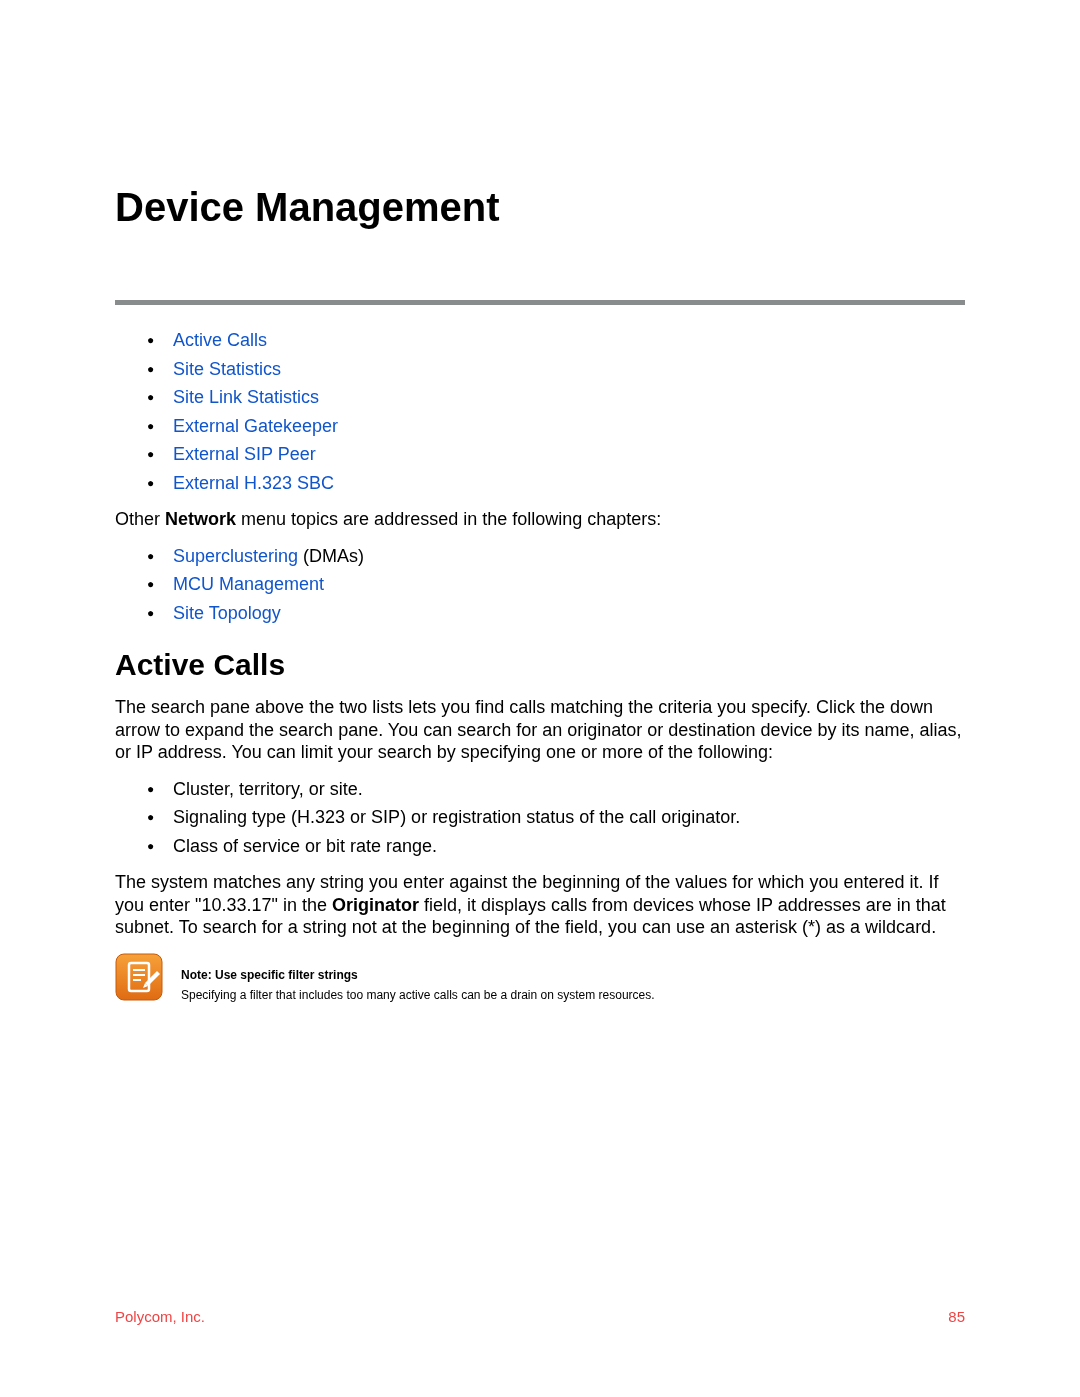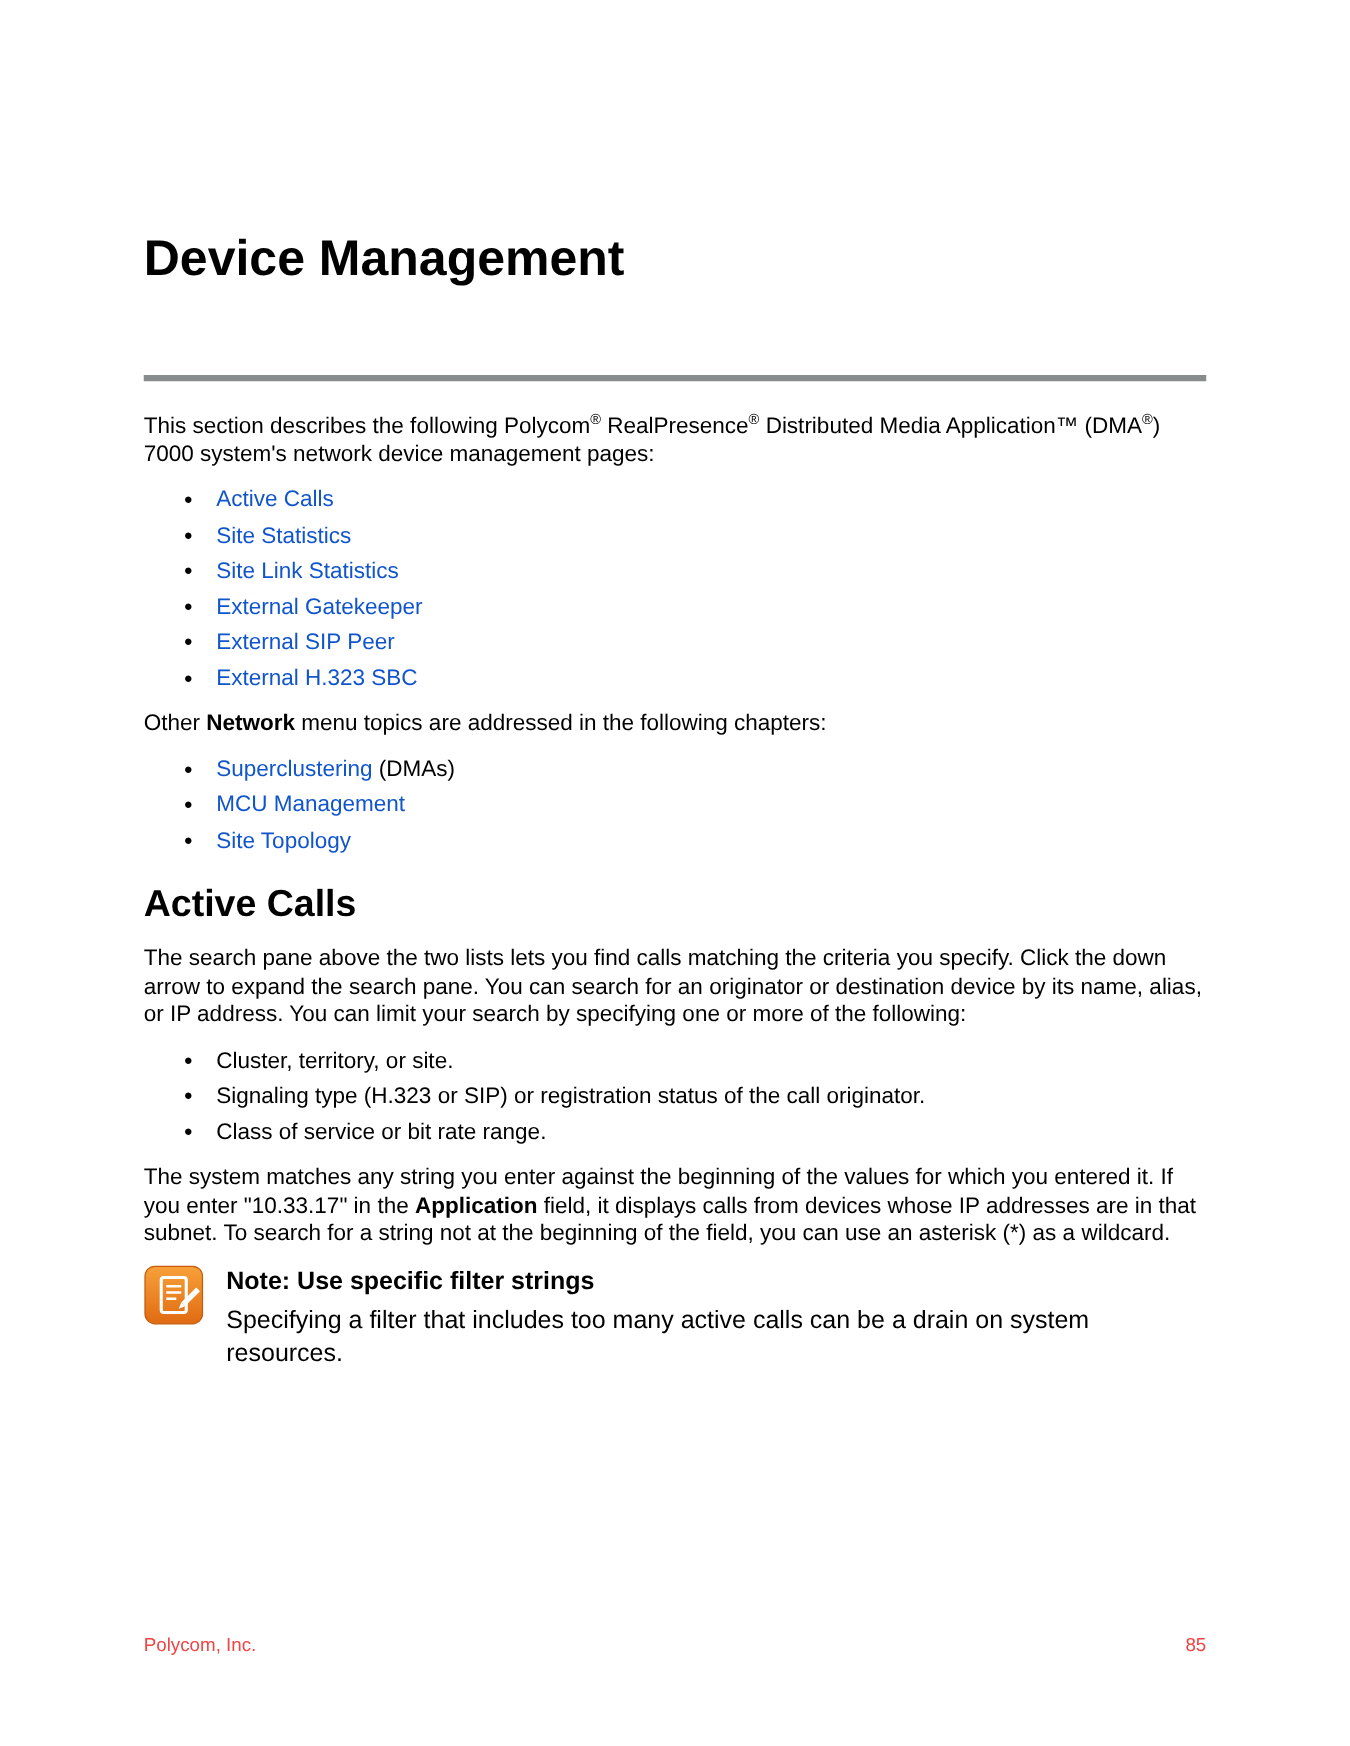--- a/index.html
+++ b/index.html
@@ -69,22 +69,23 @@
     align-items: flex-start;
     gap: 18px;
     margin-top: 10px;
   }
   .note-icon {
     width: 48px;
     height: 48px;
     flex: 0 0 48px;
   }
   .note-text {
-    font-size: 20px;
+    font-size: 12px;
     line-height: 1.35;
+    margin-top: 14px;
   }
   .note-text .note-title {
     font-weight: bold;
     display: block;
     margin-bottom: 4px;
   }
   .footer {
     position: absolute;
     bottom: 72px;
     left: 115px;
@@ -98,23 +99,20 @@
 </style>
 </head>
 <body>
 
 <div class="page">
 
   <h1 class="title">Device Management</h1>
 
   <hr class="hr">
 
-  <p class="body">
-    <span>This section describes the following Polycom</span><sup>®</sup><span> RealPresence</span><sup>®</sup><span> Distributed Media Application™ (DMA</span><sup>®</sup><span>) 7000 system's network device management pages:</span>
-  </p>
 
   <ul class="bullets">
     <li><a class="link">Active Calls</a></li>
     <li><a class="link">Site Statistics</a></li>
     <li><a class="link">Site Link Statistics</a></li>
     <li><a class="link">External Gatekeeper</a></li>
     <li><a class="link">External SIP Peer</a></li>
     <li><a class="link">External H.323 SBC</a></li>
   </ul>
 
@@ -133,21 +131,21 @@
 
   <p class="body">The search pane above the two lists lets you find calls matching the criteria you specify. Click the down arrow to expand the search pane. You can search for an originator or destination device by its name, alias, or IP address. You can limit your search by specifying one or more of the following:</p>
 
   <ul class="bullets">
     <li>Cluster, territory, or site.</li>
     <li>Signaling type (H.323 or SIP) or registration status of the call originator.</li>
     <li>Class of service or bit rate range.</li>
   </ul>
 
   <p class="body">
-    <span>The system matches any string you enter against the beginning of the values for which you entered it. If you enter "10.33.17" in the </span><span class="bold">Application</span><span> field, it displays calls from devices whose IP addresses are in that subnet. To search for a string not at the beginning of the field, you can use an asterisk (*) as a wildcard.</span>
+    <span>The system matches any string you enter against the beginning of the values for which you entered it. If you enter "10.33.17" in the </span><span class="bold">Originator</span><span> field, it displays calls from devices whose IP addresses are in that subnet. To search for a string not at the beginning of the field, you can use an asterisk (*) as a wildcard.</span>
   </p>
 
 
   <div class="note-block">
     <div class="note-icon">
       <svg viewBox="0 0 48 48" width="48" height="48">
         <defs>
           <linearGradient id="g" x1="0" y1="0" x2="0" y2="1">
             <stop offset="0" stop-color="#f7a13a"></stop>
             <stop offset="1" stop-color="#e06b12"></stop>

